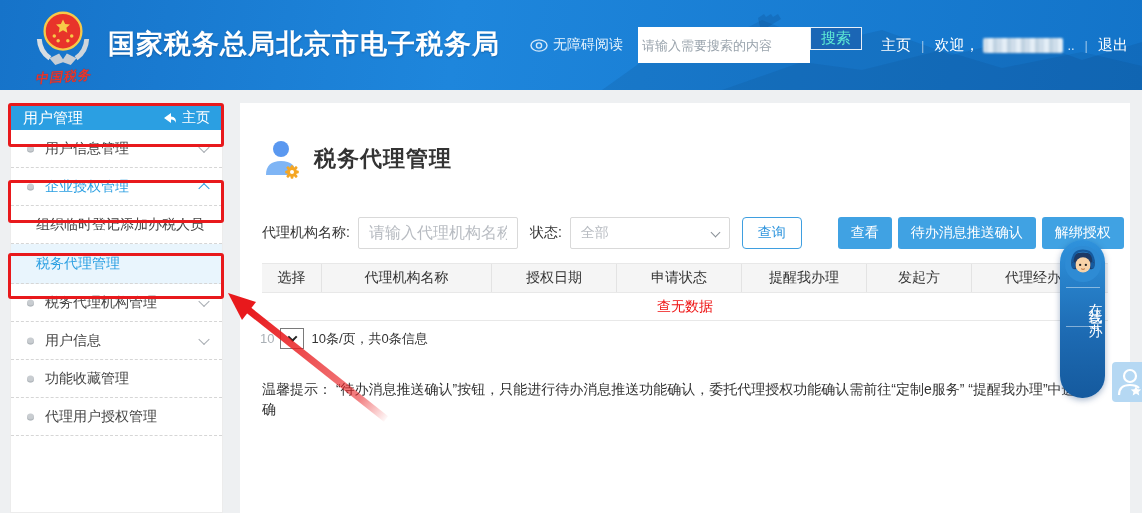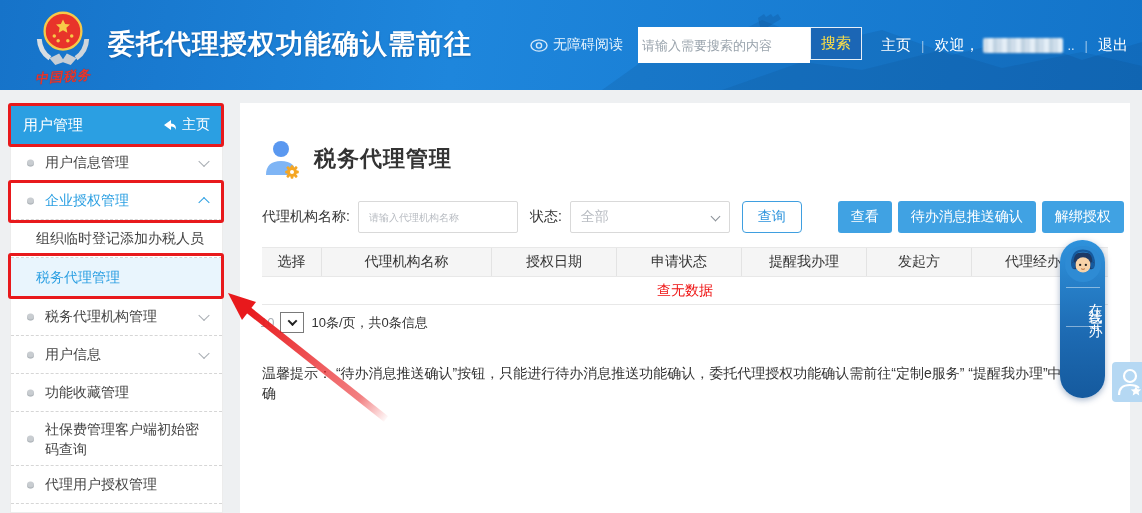--- a/index.html
+++ b/index.html
@@ -12,58 +12,58 @@
   .wall-svg { position:absolute; right:0; top:0; pointer-events:none; }
   .logo-wrap { position:absolute; left:28px; top:6px; width:70px; text-align:center; }
   .logo-caption { color:#e8372c; font-size:13px; font-weight:bold; font-style:italic;
     letter-spacing:1px; transform:rotate(-4deg); display:block; margin-top:-2px; text-shadow:0 0 1px rgba(120,0,0,.4); }
   .site-title { position:absolute; left:108px; top:26px; color:#fff; font-size:27px; font-weight:bold;
     letter-spacing:1px; text-shadow:0 1px 2px rgba(0,40,90,.35); }
   .a11y { position:absolute; left:530px; top:36px; color:#e6f3fd; font-size:14px; display:flex; align-items:center; gap:5px; cursor:pointer; }
   .search-box { position:absolute; left:638px; top:27px; height:36px; display:flex; }
   .search-input { width:172px; height:36px; border:none; outline:none; padding:0 4px; font-size:13px; color:#333; background:#fff; }
   .search-input::placeholder { color:#9aa4ad; }
-  .search-btn { width:52px; height:33px; background:#1b66b5; border:1px solid rgba(255,255,255,.9);
-    color:#fde047; font-size:15px; cursor:pointer; }
+  .search-btn { width:52px; height:23px; background:#1b66b5; border:1px solid rgba(255,255,255,.9);
+    color:#5eead4; font-size:15px; cursor:pointer; }
   .top-nav { position:absolute; right:14px; top:36px; display:flex; align-items:center; gap:10px; color:#fff; font-size:15px; }
   .top-nav .sep { color:rgba(255,255,255,.55); font-size:13px; }
   .top-nav a { color:#fff; text-decoration:none; cursor:pointer; }
   .welcome-wrap { display:flex; align-items:center; gap:4px; }
   .blur-name { display:inline-block; width:80px; height:15px; border-radius:2px;
     background:repeating-linear-gradient(90deg,#dfe7ee 0 5px,#f6f9fb 5px 10px,#cfdbe4 10px 14px);
     filter:blur(1px); opacity:.92; }
   .dots { color:#dcEDf9; color:#dcedf9; font-size:13px; }
 
   
   .sidebar { position:absolute; left:10px; top:106px; width:213px; height:407px; background:#fff;
     border:1px solid #ececec; border-top:none; }
-  .sb-header { height:38px; background:#2b9fe2; color:#fff; font-size:15px;
+  .sb-header { height:24px; background:#2b9fe2; color:#fff; font-size:15px;
     display:flex; align-items:center; justify-content:space-between; padding:0 12px; }
   .sb-home { display:flex; align-items:center; gap:5px; cursor:pointer; font-size:14px; }
   .sb-item { position:relative; border-bottom:1px dashed #d6d6d6; display:flex; align-items:center;
     font-size:14px; color:#444; height:38px; padding-left:34px; cursor:pointer; background:#fff; }
   .sb-item .bullet { position:absolute; left:16px; top:50%; transform:translateY(-50%);
     width:7px; height:7px; border-radius:50%; background:#c9cdd1; box-shadow:inset 0 -1px 1px #aab0b5; }
   .sb-item.sub { padding-left:25px; }
   .sb-item.active-text { color:#2b9fe2; }
   .sb-item.selected { background:#e9f5fd; color:#2b9fe2; height:40px; }
   .sb-item.multiline { height:54px; line-height:20px; padding-right:16px; align-items:center; }
   .chev { position:absolute; right:14px; top:50%; width:8px; height:8px; border:solid #a8adb3;
     border-width:0 1.6px 1.6px 0; }
   .chev.down { transform:translateY(-70%) rotate(45deg); }
   .chev.up { transform:translateY(-30%) rotate(-135deg); border-color:#2b9fe2; }
 
   
   .main { position:absolute; left:240px; top:103px; width:890px; height:410px; background:#fff; }
   .page-head { display:flex; align-items:center; gap:12px; padding:36px 0 0 22px; }
   .page-title { font-size:22px; font-weight:bold; color:#333; letter-spacing:1px; }
-  .filter-row { display:flex; align-items:center; margin:22px 0 0 22px; font-size:14px; color:#333; }
+  .filter-row { display:flex; align-items:center; margin:38px 0 0 22px; font-size:14px; color:#333; }
   .f-label { margin-right:8px; white-space:nowrap; }
   .f-input { width:160px; height:32px; border:1px solid #d9d9d9; border-radius:2px; padding:0 10px;
-    font-size:10px; color:#333; outline:none; }
+    font-size:16px; color:#333; outline:none; }
   .f-input::placeholder { color:#b8bcc2; }
   .f-select { position:relative; width:160px; height:32px; border:1px solid #d9d9d9; border-radius:2px;
     display:flex; align-items:center; padding:0 10px; color:#b8bcc2; font-size:14px; cursor:pointer; margin-right:12px; }
   .f-select .chev2 { position:absolute; right:10px; top:11px; width:7px; height:7px;
     border:solid #8a9097; border-width:0 1.5px 1.5px 0; transform:rotate(45deg); }
   .status-wrap { margin-left:12px; }
   .query-btn { width:60px; height:32px; background:#fff; border:1px solid #3f9fe0; color:#2b93dd;
     border-radius:4px; font-size:14px; cursor:pointer; }
   .action-group { margin-left:36px; display:flex; gap:6px; }
   .action-btn { height:32px; padding:0 13px; background:#40a2e3; border:none; border-radius:3px;
@@ -124,21 +124,21 @@
       <circle cx="32" cy="26" r="19" fill="#e8342a"></circle>
       <circle cx="32" cy="26" r="19" fill="none" stroke="#f7c948" stroke-width="2.4"></circle>
       <path d="M32 14 l2.2 4.6 5 .6 -3.7 3.4 1 5 -4.5 -2.6 -4.5 2.6 1 -5 -3.7 -3.4 5 -.6 z" fill="#f7c948"></path>
       <circle cx="23" cy="31" r="1.8" fill="#f7c948"></circle>
       <circle cx="41" cy="31" r="1.8" fill="#f7c948"></circle>
       <circle cx="27" cy="36" r="1.8" fill="#f7c948"></circle>
       <circle cx="37" cy="36" r="1.8" fill="#f7c948"></circle>
     </svg>
     <span class="logo-caption">中国税务</span>
   </div>
-  <div class="site-title">委托代理授权功能确认需前往</div>
+  <div class="site-title">国家税务总局北京市电子税务局</div>
 
   <div class="a11y">
     <svg width="18" height="13" viewBox="0 0 18 13">
       <ellipse cx="9" cy="6.5" rx="8" ry="5.6" fill="none" stroke="#d4e9fa" stroke-width="1.4"></ellipse>
       <circle cx="9" cy="6.5" r="2.6" fill="none" stroke="#d4e9fa" stroke-width="1.4"></circle>
     </svg>
     <span>无障碍阅读</span>
   </div>
 
   <div class="search-box">
@@ -192,24 +192,20 @@
         <span class="chev down"></span>
       </div>
       <div class="sb-item">
         <span class="bullet"></span>
         <span>用户信息</span>
         <span class="chev down"></span>
       </div>
       <div class="sb-item">
         <span class="bullet"></span>
         <span>功能收藏管理</span>
-      </div>
-      <div class="sb-item multiline">
-        <span class="bullet"></span>
-        <span>社保费管理客户端初始密码查询</span>
       </div>
       <div class="sb-item">
         <span class="bullet"></span>
         <span>代理用户授权管理</span>
       </div>
     </div>
 </div>
 
 <div class="main">
   <div class="page-head">

